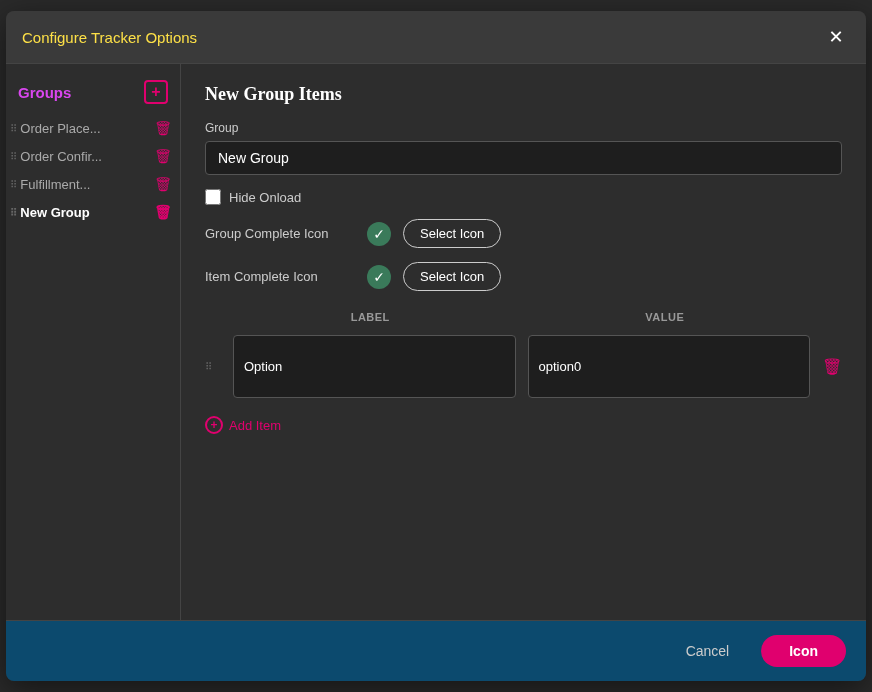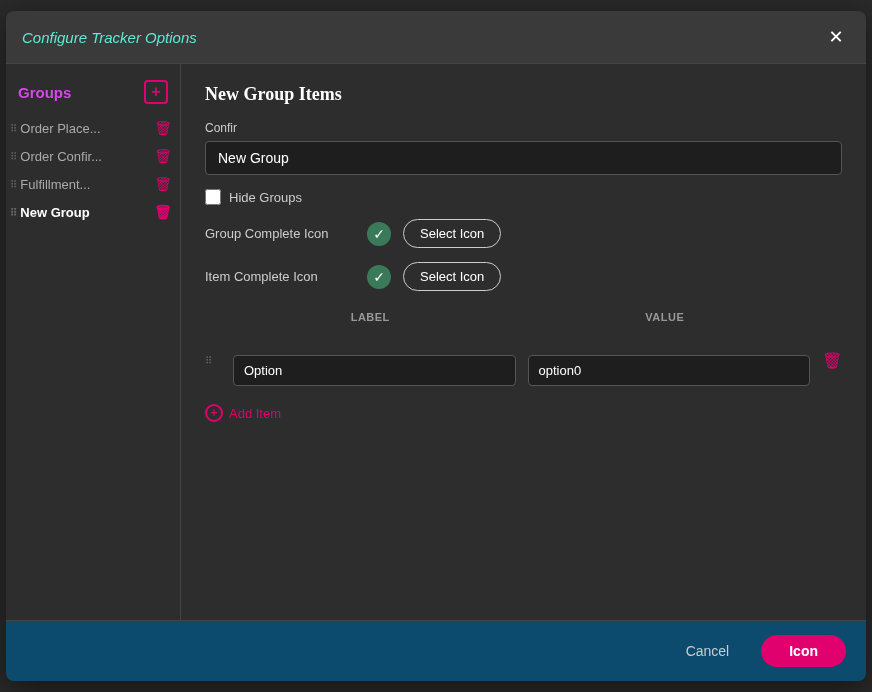--- a/index.html
+++ b/index.html
@@ -32,24 +32,23 @@
     }
     .modal-header {
       background: #3a3a3a;
       padding: 12px 16px;
       display: flex;
       align-items: center;
       justify-content: space-between;
       border-bottom: 1px solid #444;
     }
     .modal-title {
-      color: #5eead4;
+      color: #fde047;
       font-size: 15px;
       font-weight: 500;
-      font-style: italic;
     }
     .close-btn {
       background: none;
       border: none;
       color: #fff;
       font-size: 18px;
       cursor: pointer;
       width: 28px;
       height: 28px;
       display: flex;
@@ -233,24 +232,23 @@
       letter-spacing: -1px;
       cursor: grab;
       width: 16px;
     }
     .row-input {
       flex: 1;
       background: #1e1e1e;
       border: 1px solid #555;
       border-radius: 4px;
       color: #fff;
-      padding: 7px 10px;
+      padding: 23px 10px;
       font-size: 13px;
       outline: none;
-      margin-top: 20px;
     }
     .row-delete {
       color: #e0006e;
       font-size: 16px;
       cursor: pointer;
       width: 20px;
       text-align: center;
     }
     .add-item-btn {
       background: none;
@@ -343,27 +341,27 @@
           <span class="drag-dots">⠿</span>
           <span class="group-name">New Group</span>
           <span class="delete-icon">🗑</span>
         </div>
       </div>
 
       <div class="main-content">
         <div class="section-title">New Group Items</div>
 
         
-        <label class="form-label">Confir</label>
+        <label class="form-label">Group</label>
         <input class="text-input" type="text" value="New Group" style="">
 
         
         <div class="checkbox-row">
           <input class="checkbox-input" type="checkbox" style="">
-          <span class="checkbox-label">Hide Groups</span>
+          <span class="checkbox-label">Hide Onload</span>
         </div>
 
         
         <div class="icon-row">
           <span class="icon-row-label">Group Complete Icon</span>
           <div class="check-circle">✓</div>
           <button class="select-icon-btn">Select Icon</button>
         </div>
 
         

